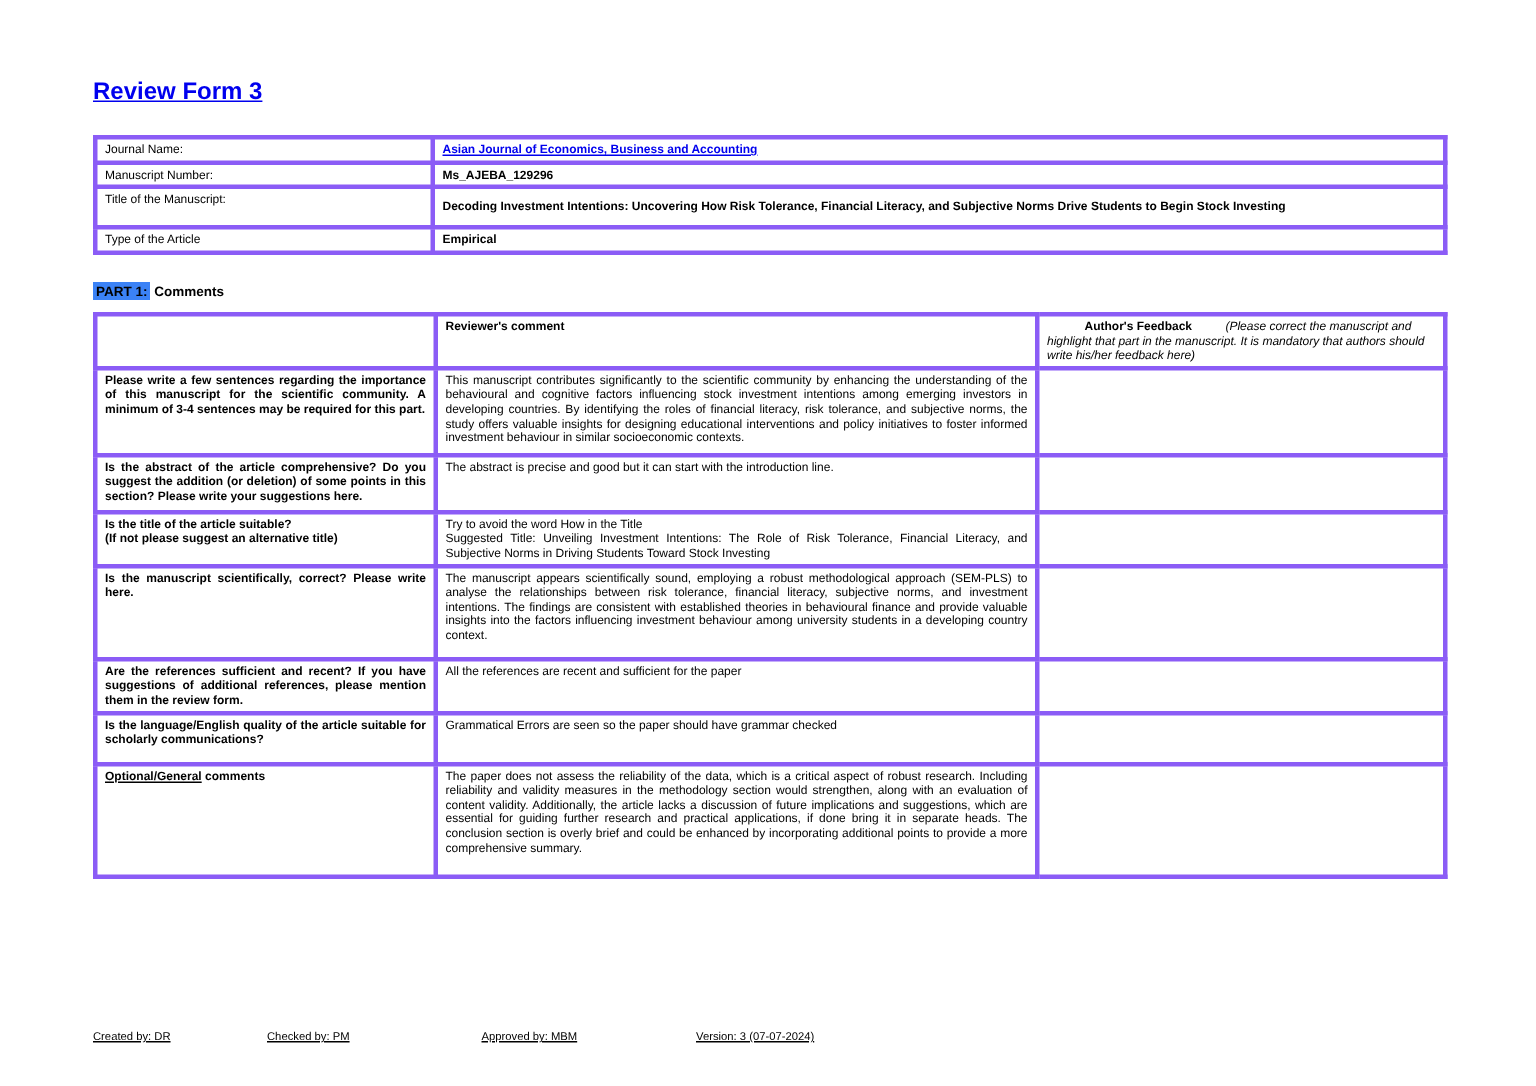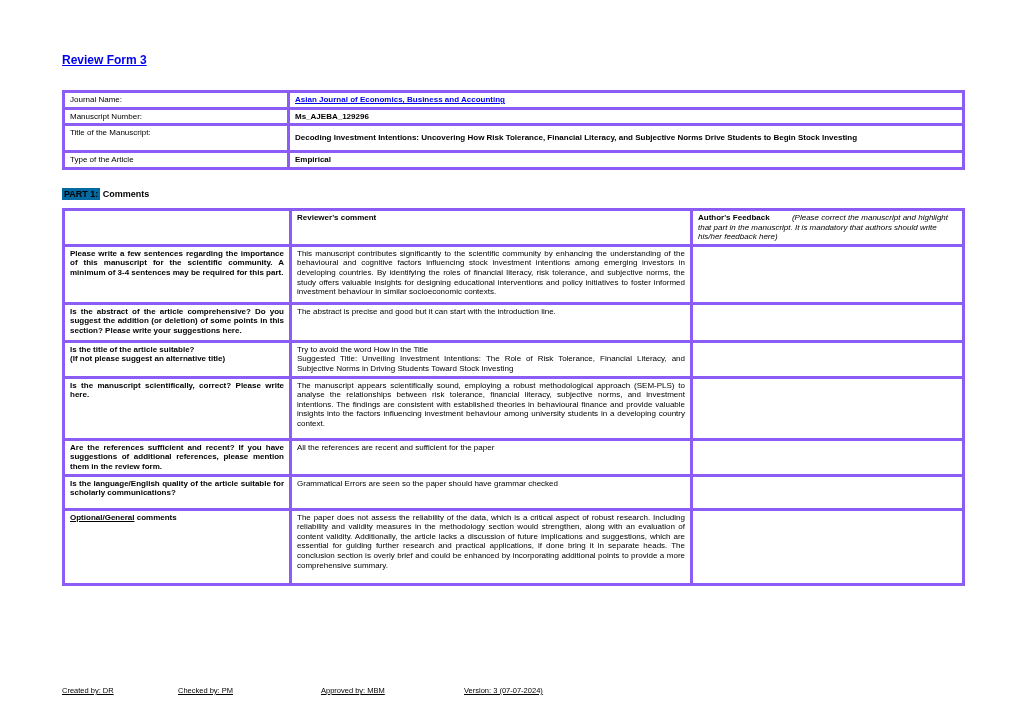--- a/index.html
+++ b/index.html
@@ -7,45 +7,45 @@
   body {
     font-family: "Liberation Sans", sans-serif;
     color: #000;
     position: relative;
     overflow: hidden;
   }
   .page { position: absolute; inset: 0; background: #fff; }
 
   .doc-title {
     position: absolute; left: 62px; top: 53px;
-    font-size: 12px; font-weight: bold;
+    font-size: 16px; font-weight: bold;
     color: #0000EE; text-decoration: underline;
   }
 
   table { border-collapse: collapse; table-layout: fixed; }
   td { border: 3px solid #8b5cf6; vertical-align: top; padding: 2px 5px; font-size: 8px; line-height: 9.6px; }
 
   .info-table { position: absolute; left: 62px; top: 90px; width: 900px; }
   .info-table .label-col { width: 225px; }
   .info-table .value { font-weight: bold; }
   .info-table .journal-link { color: #0000EE; text-decoration: underline; font-weight: bold; margin-top: 29px; }
   .info-table tr.title-row td { height: 27px; }
   .info-table tr.title-row td.value-cell { vertical-align: middle; }
 
   .part-heading {
     position: absolute; left: 62px; top: 189px;
     font-size: 9px; font-weight: bold;
   }
-  .part-badge { background: #0369a1; padding: 1px 2px; }
+  .part-badge { background: #3b82f6; padding: 1px 2px; }
 
   .review-table { position: absolute; left: 62px; top: 208px; width: 900px; }
   .review-table .q-cell { font-weight: bold; text-align: justify; white-space: pre-line; }
   .review-table .c-cell { text-align: justify; white-space: pre-line; }
   .review-table .hdr-reviewer { font-weight: bold; }
-  .review-table .hdr-author-bold { font-weight: bold; }
+  .review-table .hdr-author-bold { font-weight: bold; margin-left: 25px; }
   .review-table .hdr-author-italic { font-style: italic; margin-left: 20px; }
   .u { text-decoration: underline; }
 
   .footer { position: absolute; top: 686px; left: 0; width: 1024px; font-size: 7.5px; }
   .footer span { position: absolute; top: 0; white-space: nowrap; text-decoration: underline; }
   .footer .f1 { left: 62px; }
   .footer .f2 { left: 178px; }
   .footer .f3 { left: 321px; }
   .footer .f4 { left: 464px; }
 </style>

